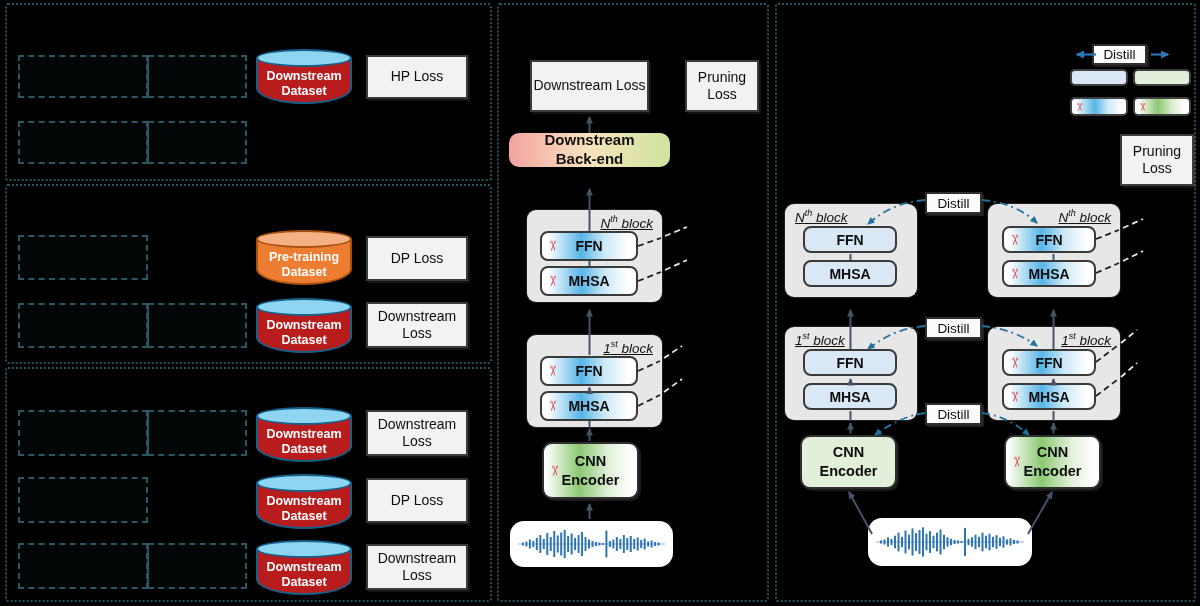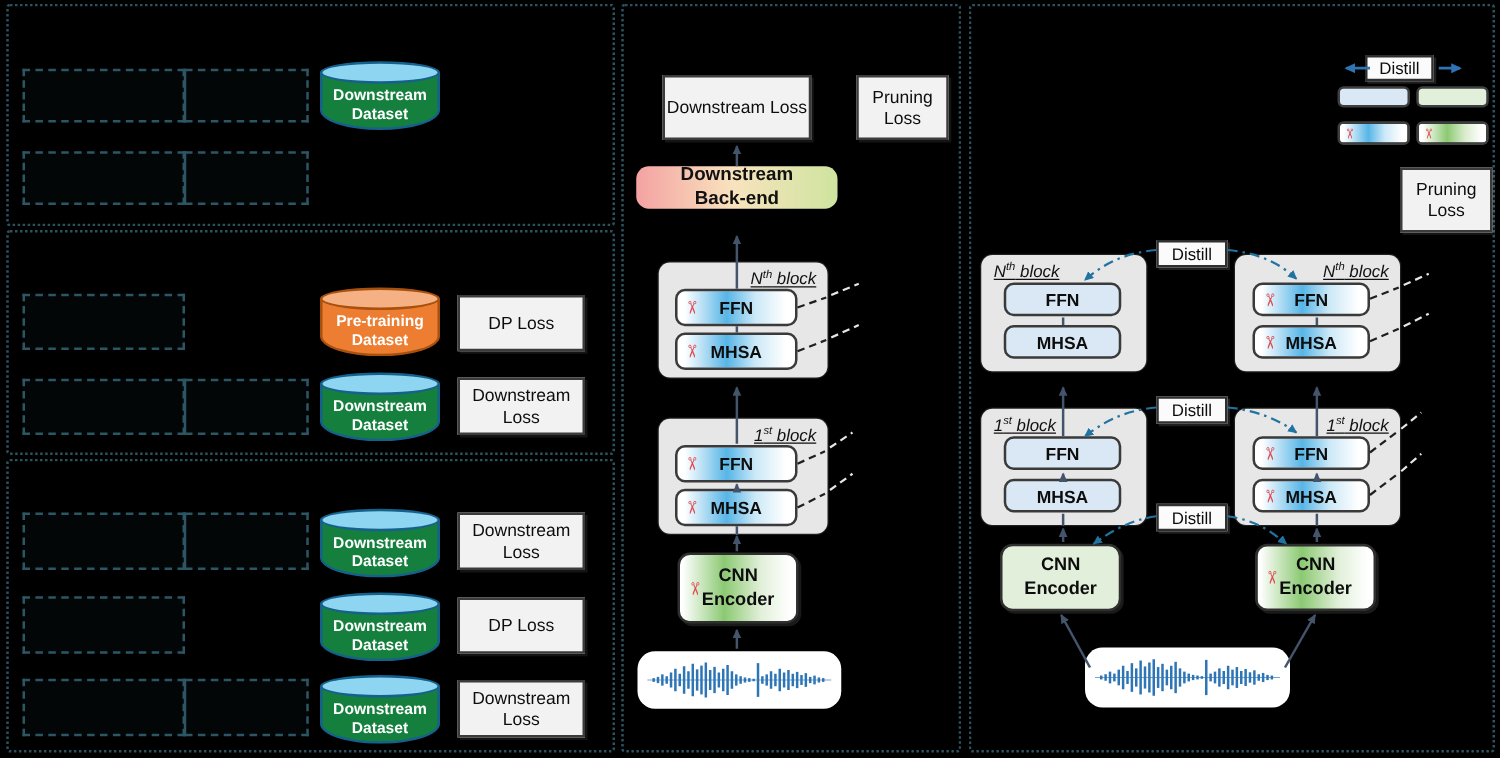--- a/index.html
+++ b/index.html
@@ -15,21 +15,21 @@
   .phdiv{position:absolute;width:2px;background:#2C5664;}
 
   
   .cylinder{position:absolute;box-sizing:border-box;border:2px solid #15618C;border-top:none;
             border-radius:0 0 50% 50% / 0 0 16px 16px;
             display:flex;align-items:center;justify-content:center;text-align:center;
             color:#fff;font-weight:700;font-size:12.5px;line-height:1.2;}
   .cylinder::before{content:"";position:absolute;left:-2px;right:-2px;top:-9px;height:18px;
             border:2px solid #15618C;border-radius:50%;box-sizing:border-box;}
   .cyl-label{position:relative;padding-top:7px;}
-  .cyl-blue{background:#15803d;}
+  .cyl-blue{background:#b91c1c;}
   .cyl-blue::before{background:#8ED5F2;}
   .cyl-orange{background:#ED7D31;border-color:#A8500E;}
   .cyl-orange::before{background:#F5B183;border-color:#A8500E;}
 
   
   .loss{position:absolute;background:#F2F2F2;border:2px solid #3B3B3B;box-sizing:border-box;
         display:flex;align-items:center;justify-content:center;text-align:center;
         font-size:14px;color:#0D0D0D;line-height:1.25;box-shadow:2px 2px 0 rgba(255,255,255,.08);}
 
   
@@ -79,20 +79,23 @@
 
   <div class="panel" style="left:5px;top:3px;width:487px;height:178px;"></div>
   <div class="panel" style="left:5px;top:184px;width:487px;height:180px;"></div>
   <div class="panel" style="left:5px;top:367px;width:487px;height:235px;"></div>
 
   <div class="ph" style="left:18px;top:55px;width:130px;height:43px;"></div>
   <div class="ph ph-r" style="left:148px;top:55px;width:99px;height:43px;"></div>
   <div class="phdiv" style="left:147px;top:55px;height:43px;"></div>
   <div class="cylinder cyl-blue" style="left:256px;top:58px;width:96px;height:46px;">
     <span class="cyl-label">Downstream Dataset</span>
+    </div>
+  <div class="loss" style="left:366px;top:55px;width:102px;height:44px;">
+    <span>HP Loss</span>
     </div>
 
   <div class="ph" style="left:18px;top:121px;width:130px;height:43px;"></div>
   <div class="ph ph-r" style="left:148px;top:121px;width:99px;height:43px;"></div>
   <div class="phdiv" style="left:147px;top:121px;height:43px;"></div>
 
   <div class="ph" style="left:18px;top:235px;width:130px;height:45px;"></div>
   <div class="cylinder cyl-orange" style="left:256px;top:239px;width:96px;height:46px;">
     <span class="cyl-label">Pre-training Dataset</span>
     </div>

